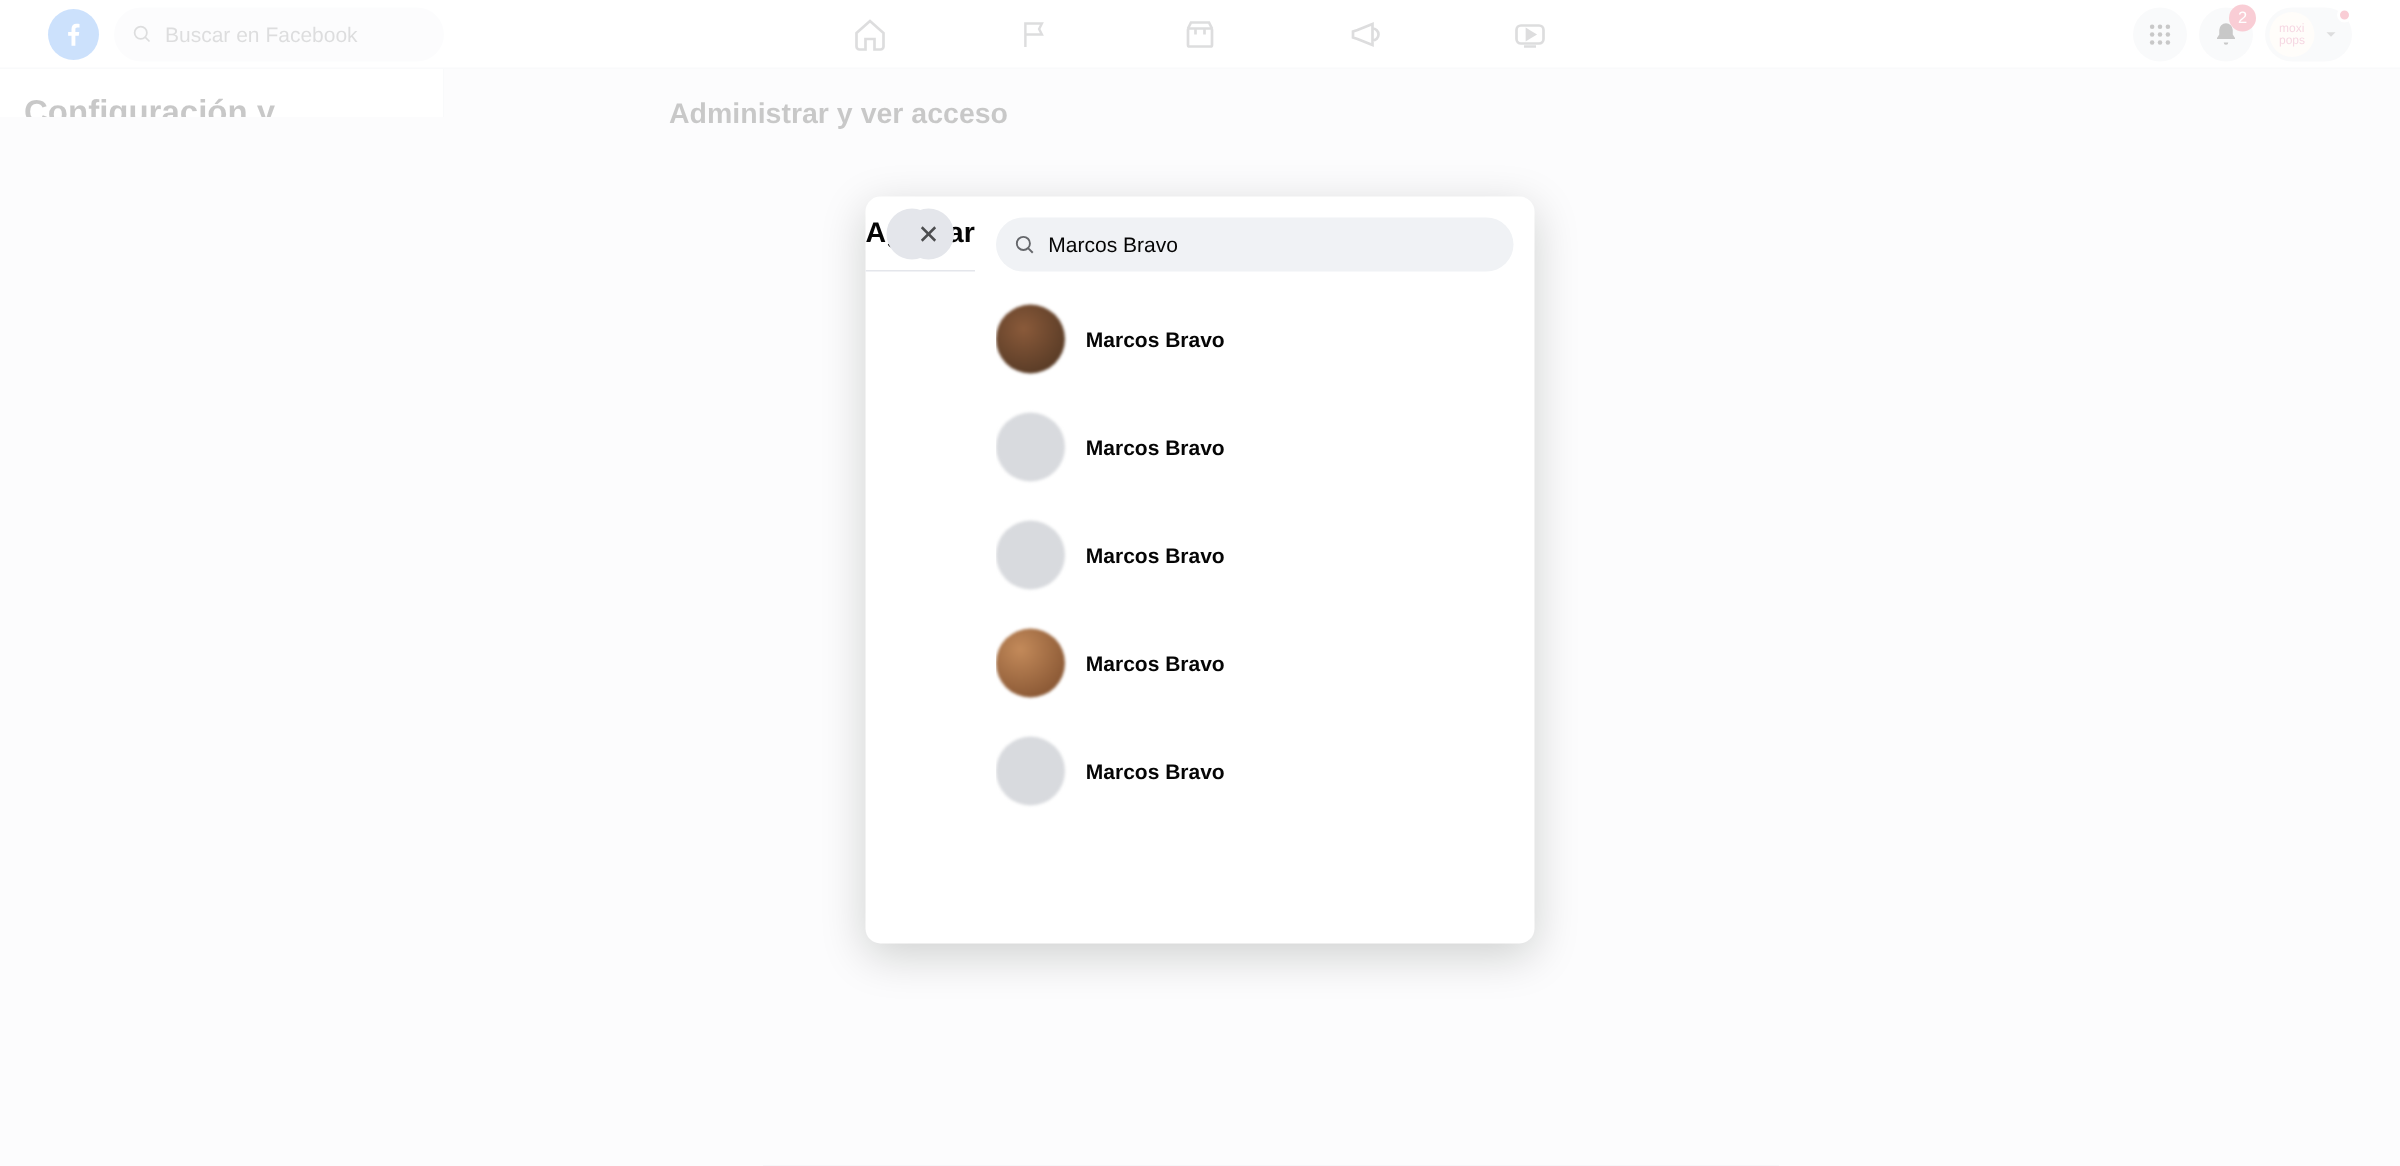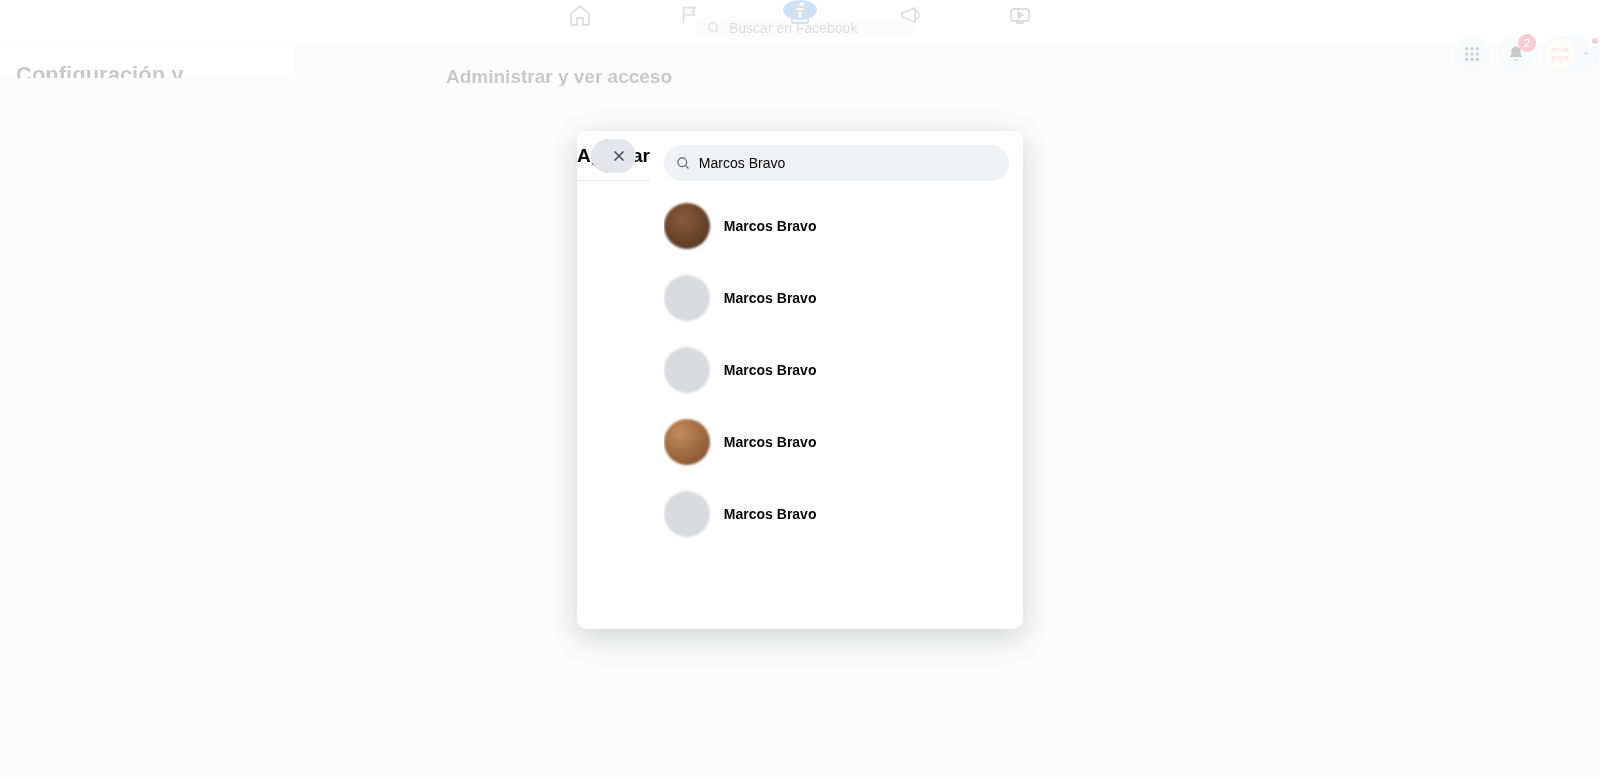--- a/index.html
+++ b/index.html
@@ -1,19 +1,19 @@
 <!DOCTYPE html>
 <html><head>
 <meta charset="utf-8">
 <style>
 * { margin: 0; padding: 0; box-sizing: border-box; font-family: -apple-system, BlinkMacSystemFont, "Segoe UI", Helvetica, Arial, sans-serif; }
 body { width: 1600px; height: 777px; overflow: hidden; position: relative; background: #f0f2f5; }
 
 
-.topnav { position: absolute; top:0; left:0; right:0; height:46px; background:#fff; border-bottom:1px solid #e4e6eb; display:flex; align-items:center; padding:0 0; z-index:1;flex-direction:column;}
+.topnav { position: absolute; top:0; left:0; right:0; height:46px; background:#fff; border-bottom:1px solid #e4e6eb; display:flex; align-items:center; padding:0 32px; z-index:1;}
 .fb-logo { width:34px; height:34px; border-radius:50%; background:#1877f2; display:flex; align-items:center; justify-content:center; color:#fff; font-weight:bold; font-size:26px;}
 .nav-search { margin-left:10px; background:#f0f2f5; border-radius:50px; height:36px; width:220px; display:flex; align-items:center; padding:0 12px; color:#65676b; font-size:14px;}
 .nav-search svg { margin-right:8px; }
 .nav-center { position:absolute; left:50%; transform:translateX(-50%); display:flex; gap:80px; }
 .nav-center .nav-icon { width:30px; height:30px; display:flex; align-items:center; justify-content:center; color:#65676b;}
 .nav-right { margin-left:auto; display:flex; align-items:center; gap:8px;}
 .nav-chip { width:36px; height:36px; border-radius:50%; background:#e4e6eb; display:flex; align-items:center; justify-content:center; color:#050505; position:relative;}
 .badge { position:absolute; top:-2px; right:-2px; background:#e41e3f; color:#fff; border-radius:50%; min-width:18px; height:18px; font-size:11px; display:flex; align-items:center; justify-content:center; padding:0 4px;}
 .dot-badge { position:absolute; top:0; right:0; width:10px; height:10px; background:#e41e3f; border-radius:50%; border:2px solid #fff;}
 .nav-profile { height:36px; border-radius:18px; background:#e4e6eb; display:flex; align-items:center; padding:0 8px 0 3px; gap:5px; position:relative;}

